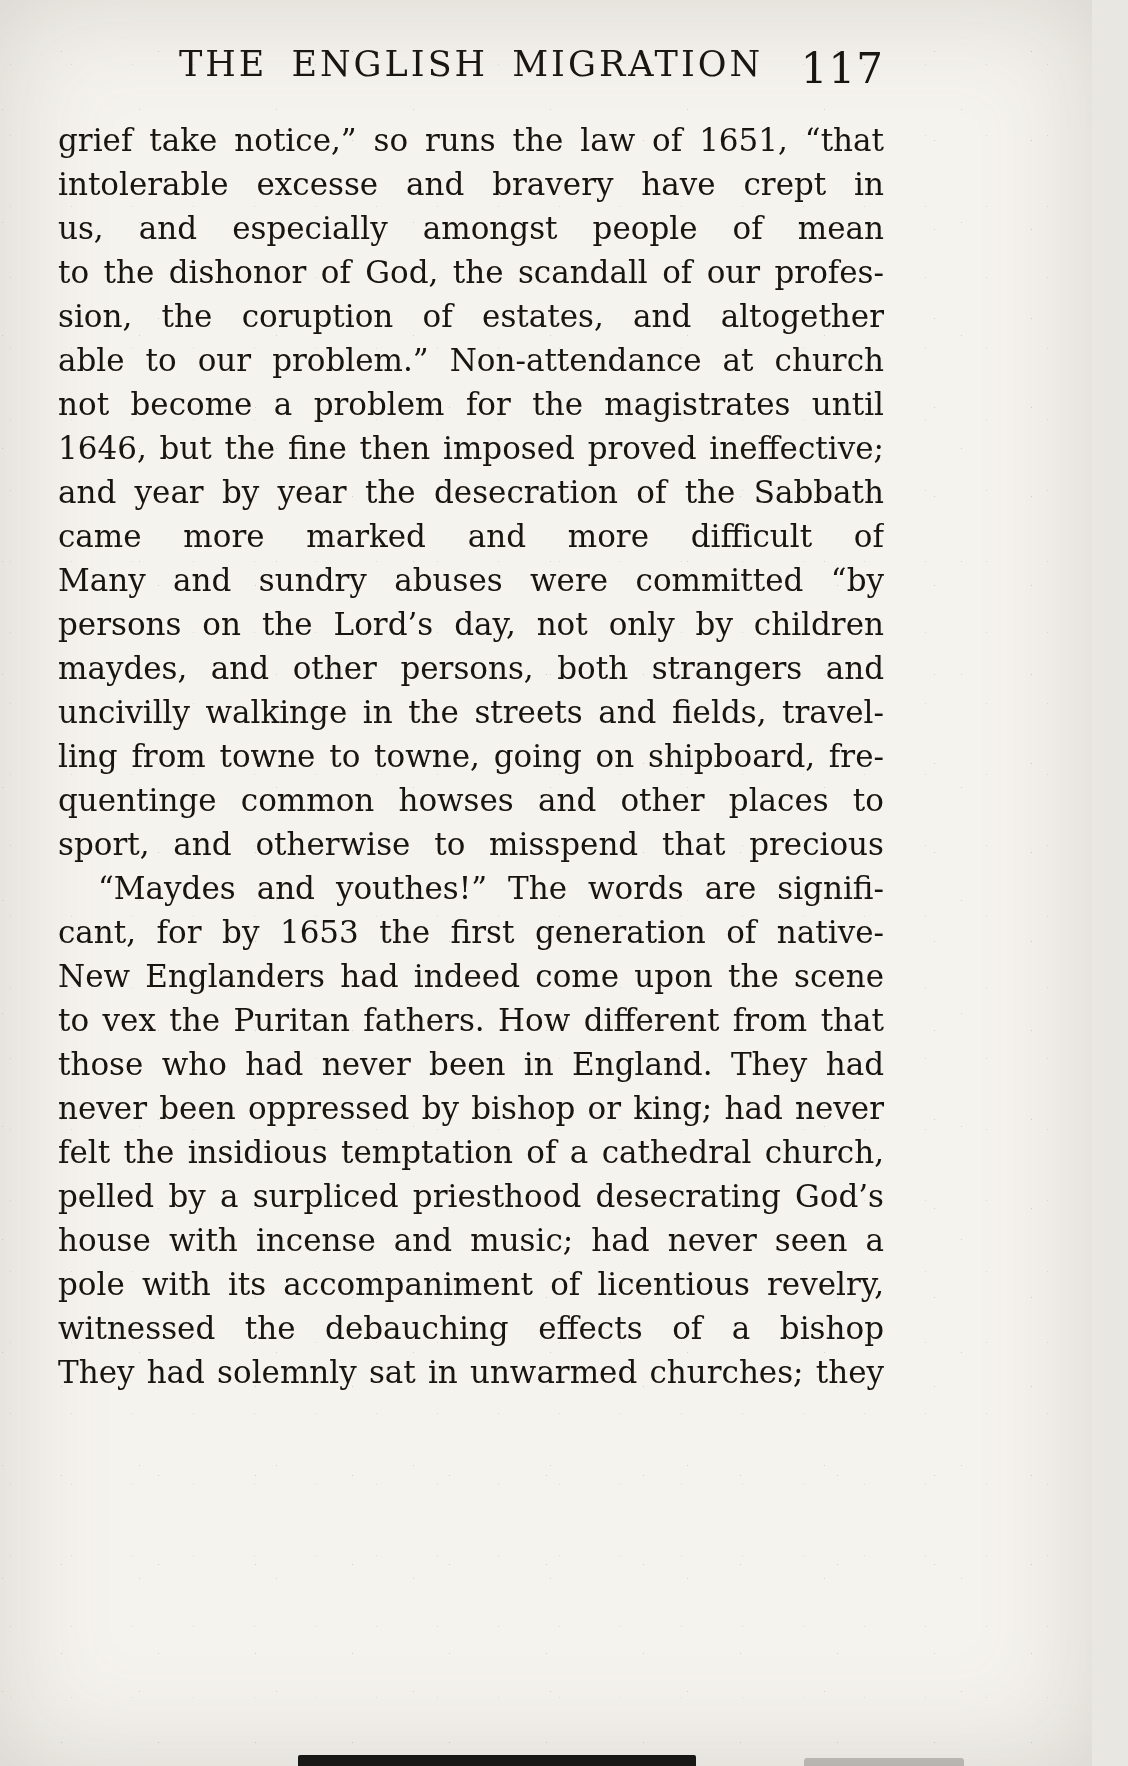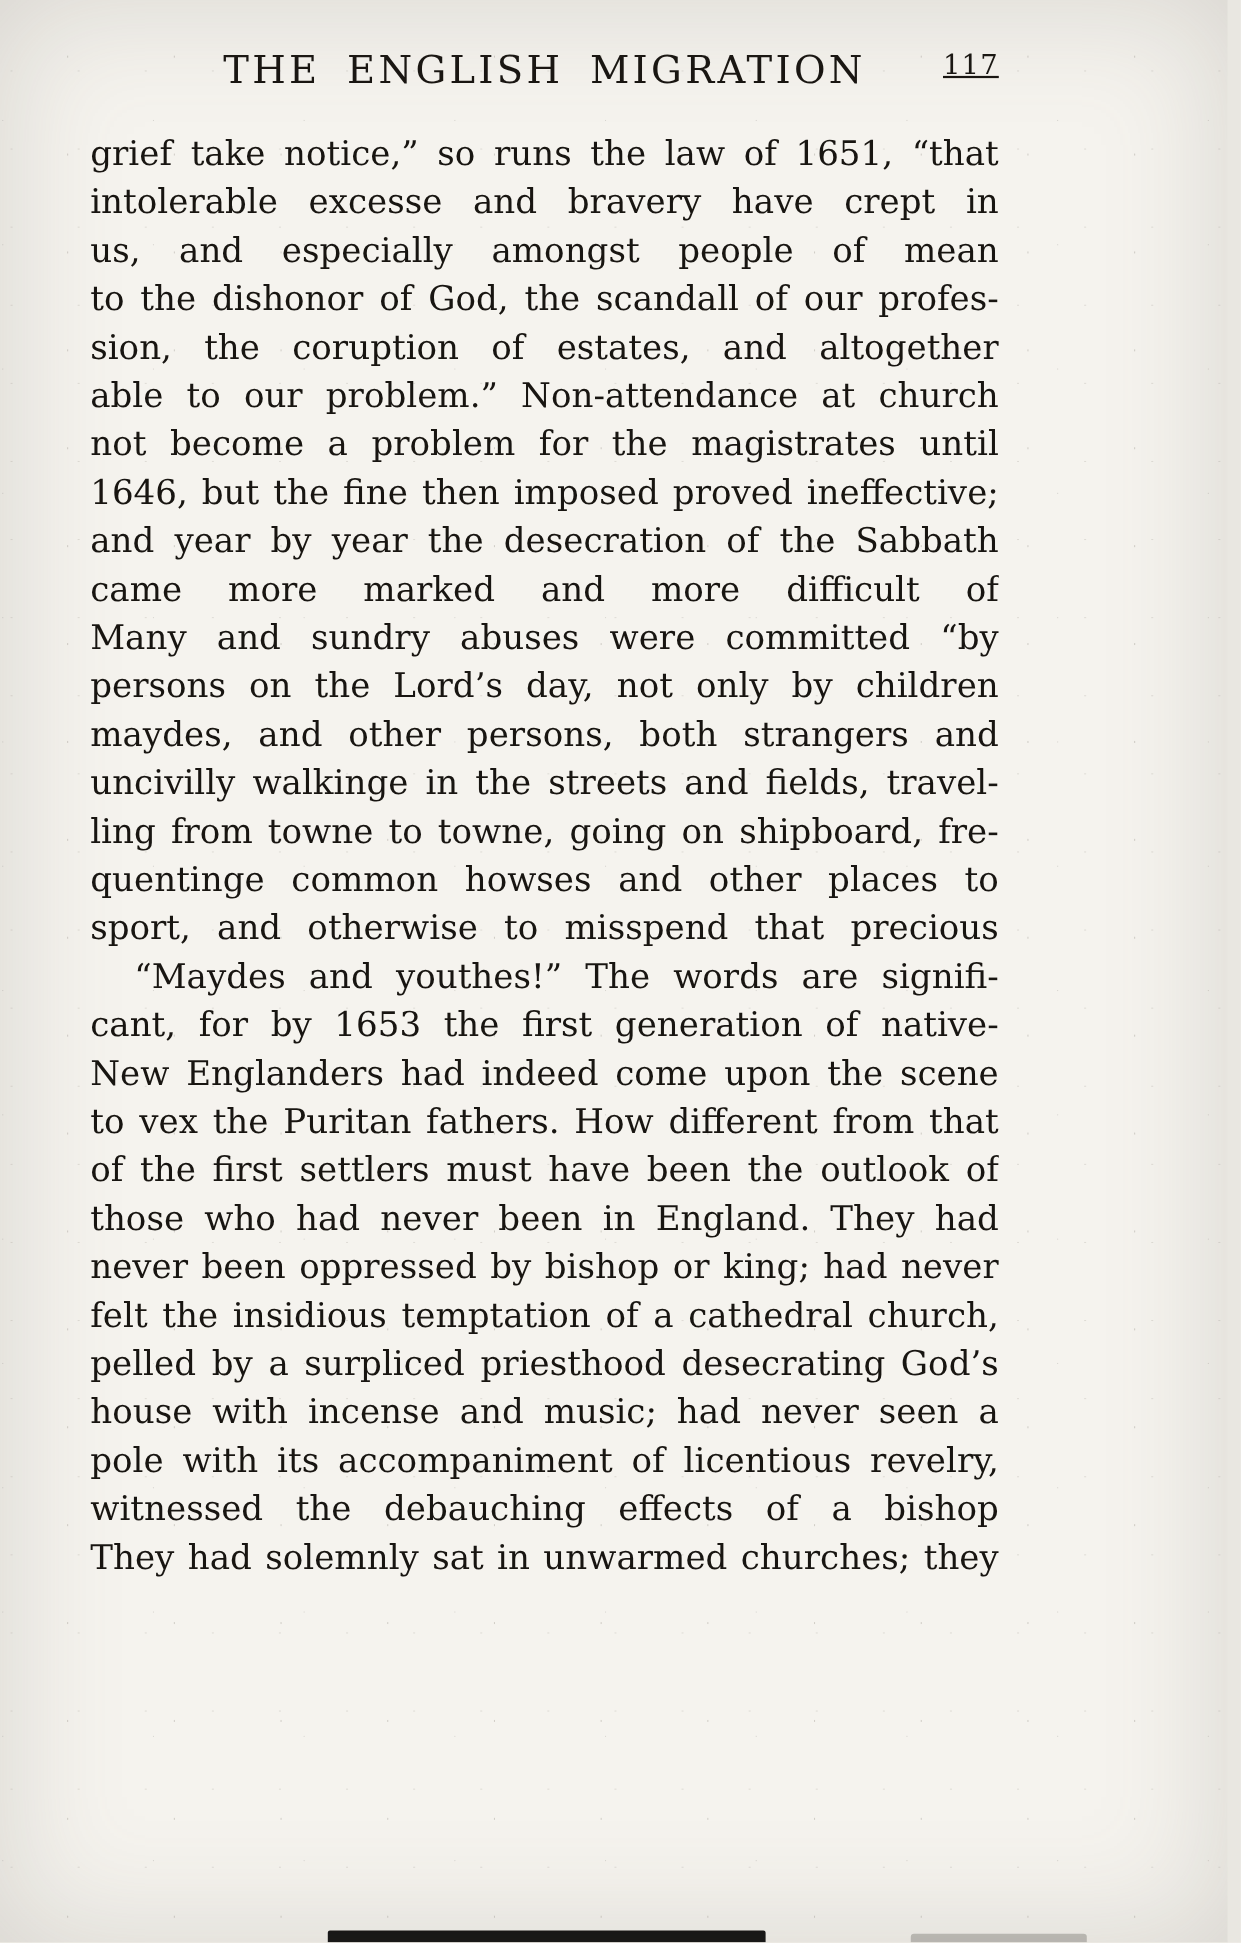--- a/index.html
+++ b/index.html
@@ -11,21 +11,20 @@
     width:1128px;height:1766px;
     background:#e9e7e1;
     font-family:"DejaVu Serif","Liberation Serif",serif;
   }
   .page{
     position:relative;
     width:1092px;height:1766px;
     background:var(--paper);
     color:var(--ink);
     overflow:hidden;
-    padding-left:24px;
   }
   
   .page::before{
     content:"";
     position:absolute;inset:0;
     background-image:
       radial-gradient(rgba(120,114,104,.55) .8px, transparent .9px),
       radial-gradient(rgba(150,145,135,.45) .7px, transparent .8px),
       radial-gradient(rgba(100,95,88,.4) .6px, transparent .7px);
     background-size:97px 89px, 61px 71px, 137px 113px;
@@ -53,23 +52,22 @@
     left:50%;
     transform:translateX(-50%);
     white-space:nowrap;
     font-size:35px;
     letter-spacing:3px;
     word-spacing:10px;
   }
   .page-number{
     position:absolute;
     right:0;top:0;
-    font-size:25px;
+    font-size:42px;
     letter-spacing:1px;
-    text-decoration:underline;
   }
   .text-block{
     position:relative;
     z-index:1;
     margin:24px 208px 0 58px;
   }
   .paragraph{margin:0;}
   .line{
     font-size:31px;
     line-height:44px;
@@ -129,21 +127,20 @@
         <div class="line">uncivilly walkinge in the streets and fields, travel-</div>
         <div class="line">ling from towne to towne, going on shipboard, fre-</div>
         <div class="line">quentinge common howses and other places to drinke,</div>
         <div class="line">sport, and otherwise to misspend that precious time.”</div>
       </div>
       <div class="paragraph">
         <div class="line indent">“Maydes and youthes!” The words are signifi-</div>
         <div class="line">cant, for by 1653 the first generation of native-born</div>
         <div class="line">New Englanders had indeed come upon the scene</div>
         <div class="line">to vex the Puritan fathers. How different from that</div>
-        <div class="line">of the first settlers must have been the outlook of</div>
         <div class="line">those who had never been in England. They had</div>
         <div class="line">never been oppressed by bishop or king; had never</div>
         <div class="line">felt the insidious temptation of a cathedral church,</div>
         <div class="line">pelled by a surpliced priesthood desecrating God’s</div>
         <div class="line">house with incense and music; had never seen a may-</div>
         <div class="line">pole with its accompaniment of licentious revelry, or</div>
         <div class="line">witnessed the debauching effects of a bishop festival.</div>
         <div class="line">They had solemnly sat in unwarmed churches; they</div>
       </div>
     </div>

